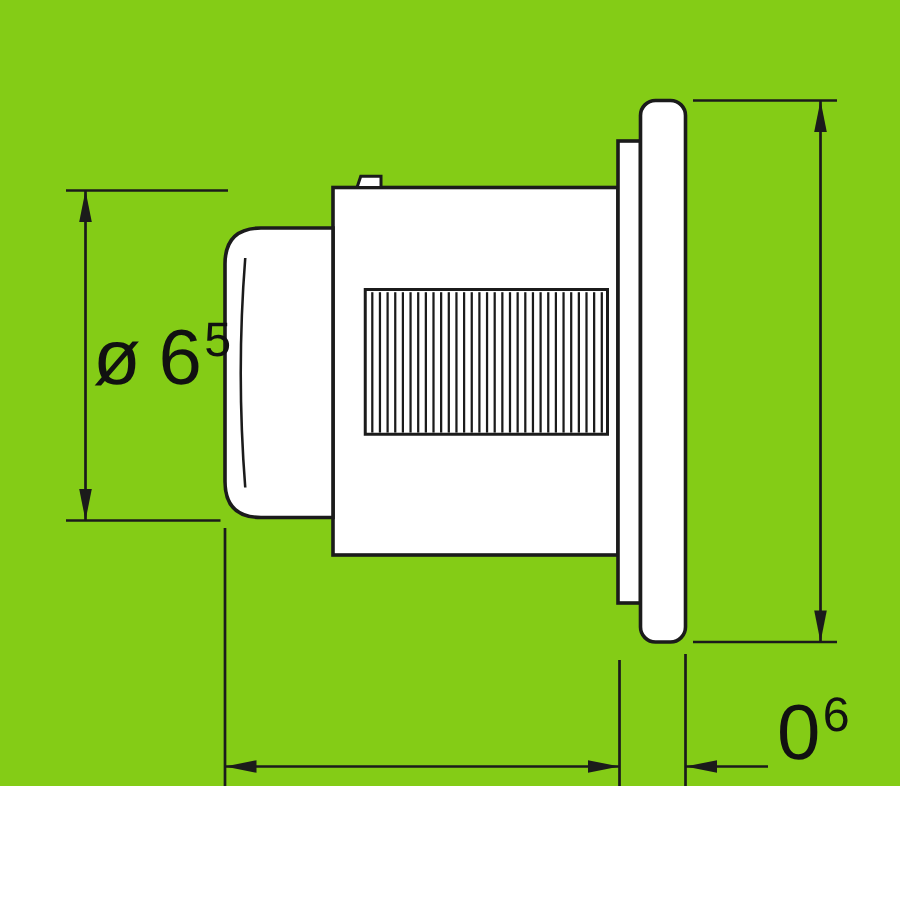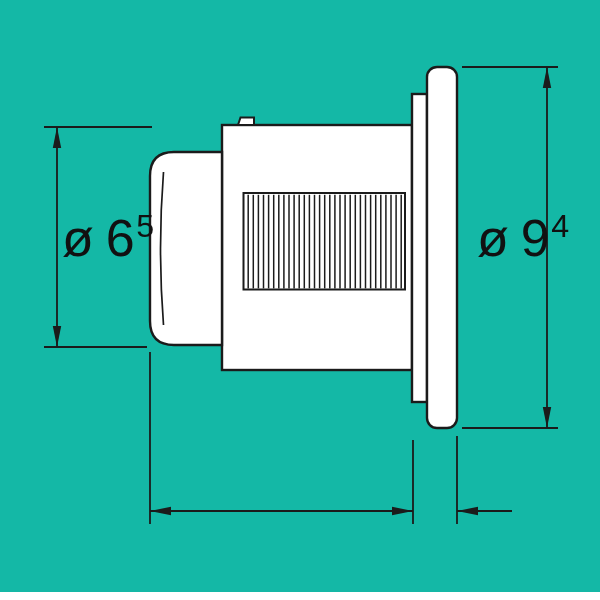--- a/index.html
+++ b/index.html
@@ -1,20 +1,20 @@
 <!DOCTYPE html>
 <html><head>
 <meta charset="utf-8">
 <style>
   html, body { margin: 0; padding: 0; background: #ffffff; }
   .stage {
     position: relative;
     width: 600px;
-    height: 592px;
-    background: #14b8a6;
+    height: 524px;
+    background: #84cc16;
     font-family: "Liberation Sans", sans-serif;
     overflow: hidden;
   }
   .stage svg { position: absolute; left: 0; top: 0; }
   .dim-label {
     position: absolute;
     color: #111111;
     font-size: 52px;
     line-height: 1;
     white-space: nowrap;
@@ -107,19 +107,19 @@
       <line x1="457" y1="436" x2="457" y2="524"></line>
       <line x1="457" y1="511" x2="512" y2="511"></line>
       <polygon points="457,511 478,506.8 478,515.2" stroke="none"></polygon>
     </g>
   </svg>
 
   <div class="dim-label" style="left:62px; top:210px;">
     <span class="prefix">ø</span><span>6</span><span class="sup">5</span>
   </div>
 
-  <div class="dim-label" style="left:477px; top:210px;">
-    <span class="prefix">ø</span><span>9</span><span class="sup">4</span>
-  </div>
 
 
+  <div class="dim-label" style="left:518px; top:460px;">
+    <span>0</span><span class="sup">6</span>
+  </div>
 
 </div>
 
 </body></html>

